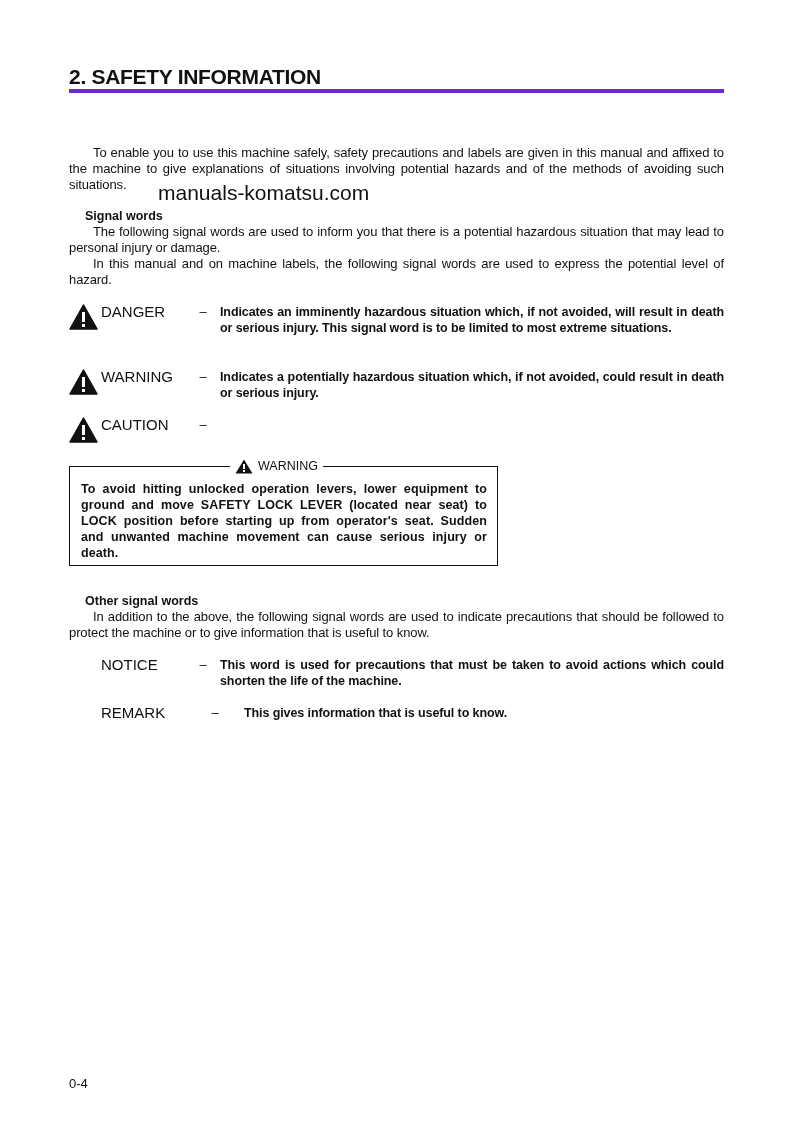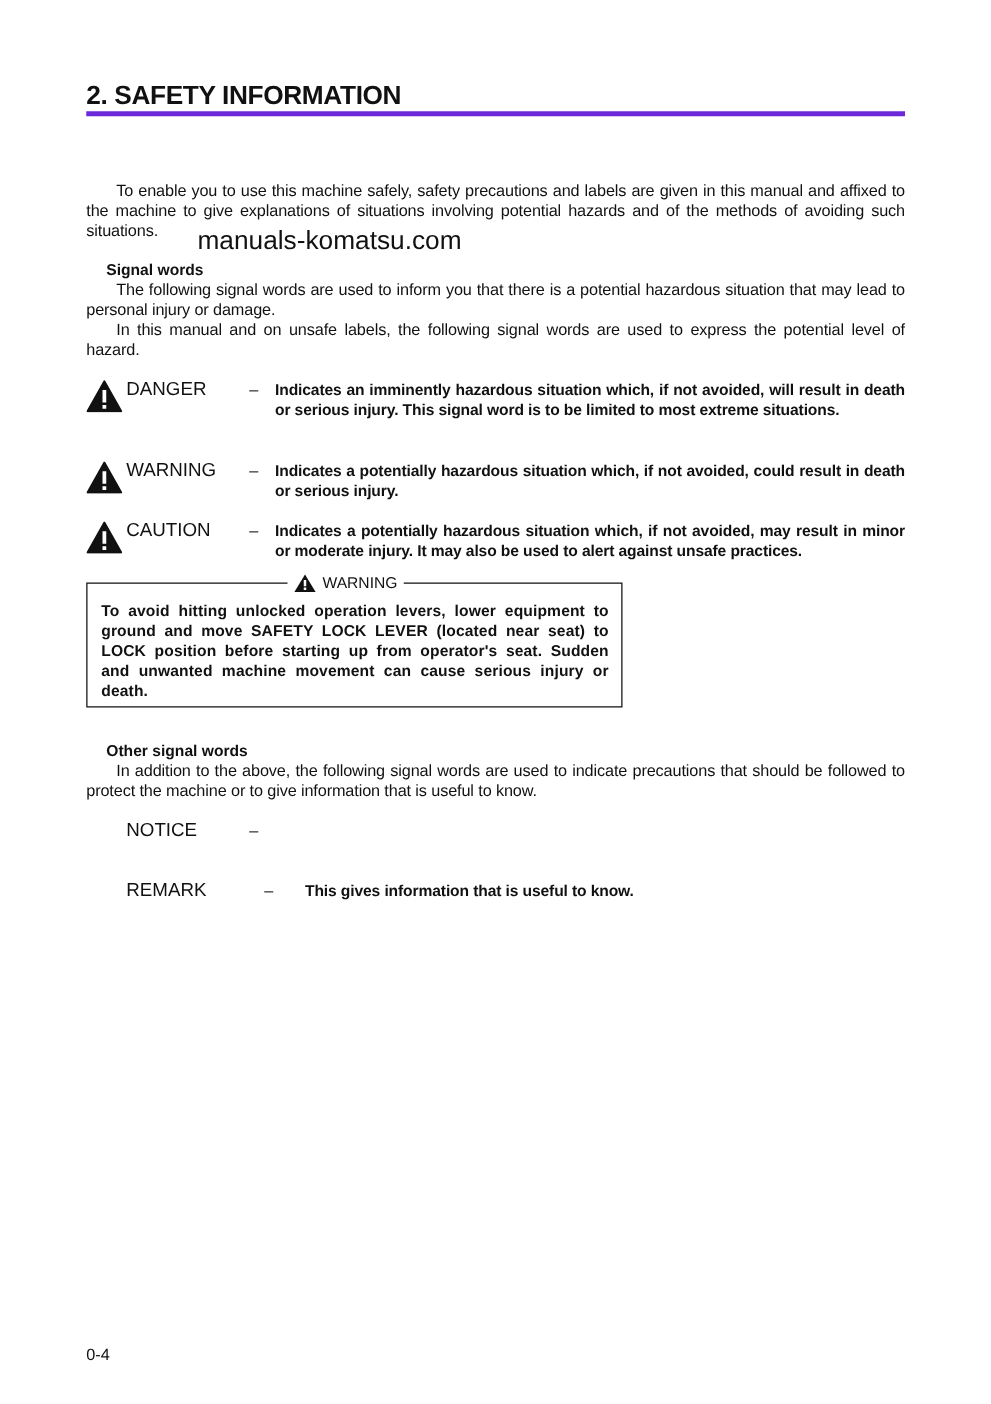--- a/index.html
+++ b/index.html
@@ -31,21 +31,21 @@
 <body>
 
 <div class="abs title">2.  SAFETY INFORMATION</div>
 
 <div class="abs para indent" style="top:145px;">To enable you to use this machine safely, safety precautions and labels are given in this manual and affixed to the machine to give explanations of situations involving potential hazards and of the methods of avoiding such situations.</div>
 
 <div class="abs watermark">manuals-komatsu.com</div>
 
 <div class="abs heading" style="top:208px;">Signal words</div>
 <div class="abs para indent" style="top:224px;">The following signal words are used to inform you that there is a potential hazardous situation that may lead to personal injury or damage.</div>
-<div class="abs para indent" style="top:256px;">In this manual and on unsafe labels, the following signal words are used to express the potential level of hazard.</div>
+<div class="abs para indent" style="top:256px;">In this manual and on machine labels, the following signal words are used to express the potential level of hazard.</div>
 
 <div class="abs sig-row" style="top:303px;">
   <svg class="sig-icon" viewBox="0 0 29 26">
     <path d="M14.5 1 L28 25 L1 25 Z" fill="#111" stroke="#111" stroke-width="1.5" stroke-linejoin="round"></path>
     <rect x="13" y="8" width="3" height="10" fill="#fff"></rect>
     <rect x="13" y="20" width="3" height="3" fill="#fff"></rect>
   </svg>
   <div class="sig-word">DANGER</div>
   <div class="sig-dash">–</div>
   <div class="sig-desc">Indicates an imminently hazardous situation which, if not avoided, will result in death or serious injury. This signal word is to be limited to most extreme situations.</div>
@@ -63,41 +63,41 @@
 </div>
 
 <div class="abs sig-row" style="top:416px;">
   <svg class="sig-icon" viewBox="0 0 29 26">
     <path d="M14.5 1 L28 25 L1 25 Z" fill="#111" stroke="#111" stroke-width="1.5" stroke-linejoin="round"></path>
     <rect x="13" y="8" width="3" height="10" fill="#fff"></rect>
     <rect x="13" y="20" width="3" height="3" fill="#fff"></rect>
   </svg>
   <div class="sig-word">CAUTION</div>
   <div class="sig-dash">–</div>
-  <div class="sig-desc">Indicates a potentially hazardous situation which, if not avoided, may result in minor or moderate injury. It may also be used to alert against unsafe practices.</div>
 </div>
 
 <div class="abs warnbox">
   <div class="warnbox-legend">
     <svg width="18" height="15" viewBox="0 0 18 15">
       <path d="M9 0.5 L17.5 14.5 L0.5 14.5 Z" fill="#111"></path>
       <rect x="8" y="5" width="2" height="5" fill="#fff"></rect>
       <rect x="8" y="11" width="2" height="2" fill="#fff"></rect>
     </svg>
     <span>WARNING</span>
   </div>
   <div class="warnbox-body">To avoid hitting unlocked operation levers, lower equipment to ground and move SAFETY LOCK LEVER (located near seat) to LOCK position before starting up from operator's seat. Sudden and unwanted machine movement can cause serious injury or death.</div>
 </div>
 
 <div class="abs heading" style="top:593px;">Other signal words</div>
 <div class="abs para indent" style="top:609px;">In addition to the above, the following signal words are used to indicate precautions that should be followed to protect the machine or to give information that is useful to know.</div>
 
 <div class="abs sig-row" style="top:656px;">
   <div class="sig-word noicon">NOTICE</div>
   <div class="sig-dash">–</div>
+  <div class="sig-desc">This word is used for precautions that must be taken to avoid actions which could shorten the life of the machine.</div>
 </div>
 
 <div class="abs sig-row" style="top:704px;gap:12px;">
   <div class="sig-word noicon">REMARK</div>
   <div class="sig-dash">–</div>
   <div class="sig-desc">This gives information that is useful to know.</div>
 </div>
 
 <div class="abs pageno">0-4</div>
 

